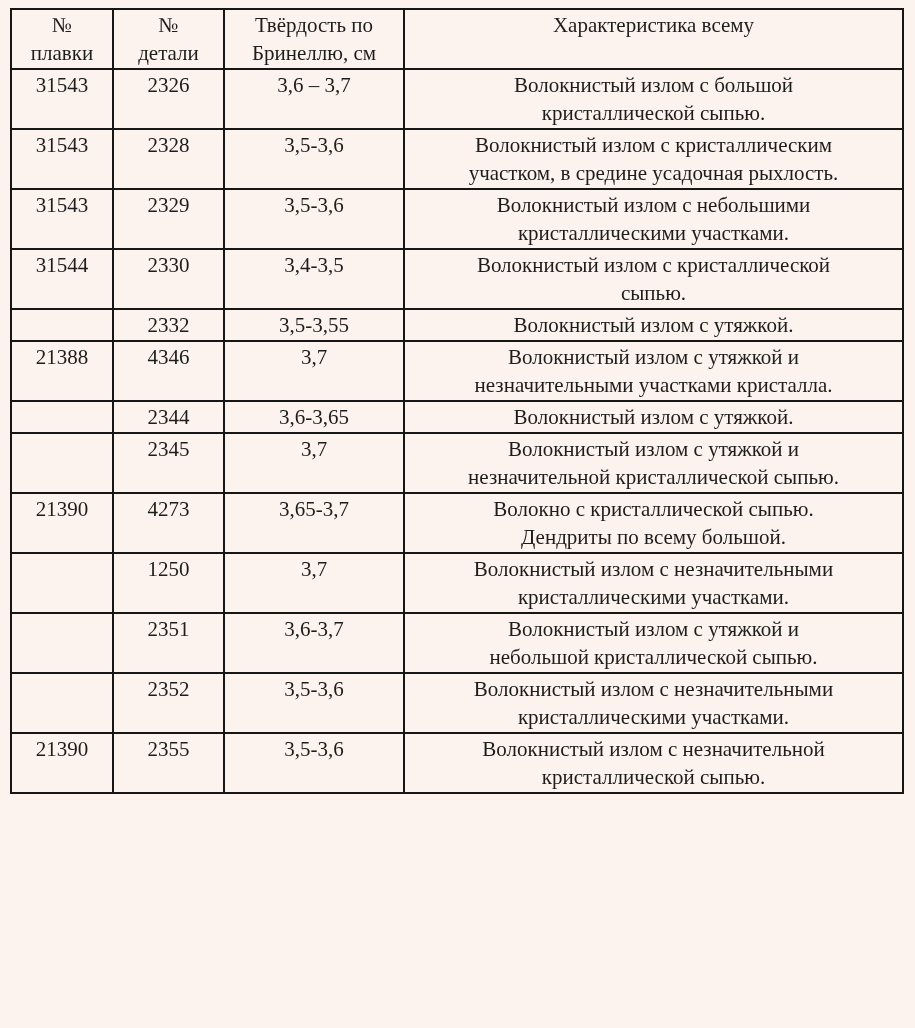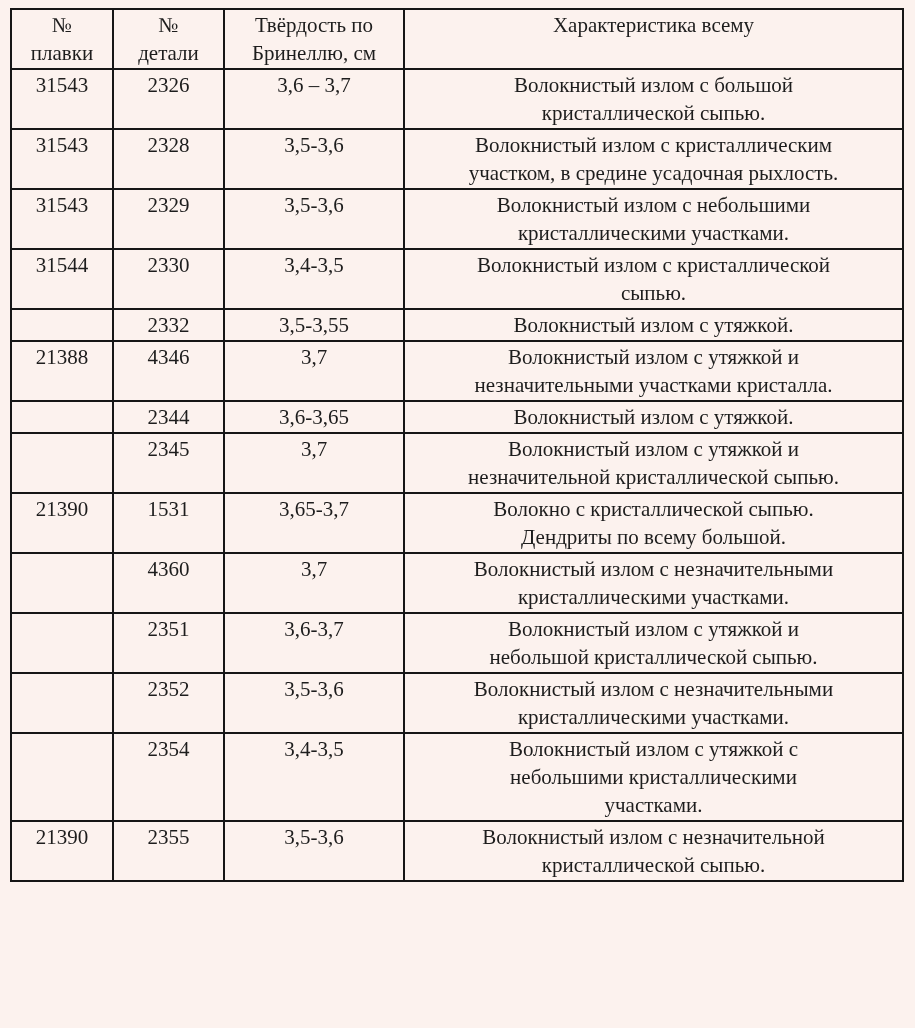--- a/index.html
+++ b/index.html
@@ -113,55 +113,47 @@
         </tr>
         <tr>
           <td></td>
           <td>2345</td>
           <td>3,7</td>
           <td>Волокнистый излом с утяжкой и
 незначительной кристаллической сыпью.</td>
         </tr>
         <tr>
           <td>21390</td>
-          <td>1531</td>
+          <td>4273</td>
           <td>3,65-3,7</td>
           <td>Волокно с кристаллической сыпью.
 Дендриты по всему большой.</td>
         </tr>
         <tr>
           <td></td>
-          <td>4360</td>
+          <td>1250</td>
           <td>3,7</td>
           <td>Волокнистый излом с незначительными
 кристаллическими участками.</td>
         </tr>
         <tr>
           <td></td>
           <td>2351</td>
           <td>3,6-3,7</td>
           <td>Волокнистый излом с утяжкой и
 небольшой кристаллической сыпью.</td>
         </tr>
         <tr>
           <td></td>
           <td>2352</td>
           <td>3,5-3,6</td>
           <td>Волокнистый излом с незначительными
 кристаллическими участками.</td>
         </tr>
         <tr>
-          <td></td>
-          <td>2354</td>
-          <td>3,4-3,5</td>
-          <td>Волокнистый излом с утяжкой с
-небольшими кристаллическими
-участками.</td>
-        </tr>
-        <tr>
           <td>21390</td>
           <td>2355</td>
           <td>3,5-3,6</td>
           <td>Волокнистый излом с незначительной
 кристаллической сыпью.</td>
         </tr>
       </tbody>
   </table>
 </div>
 

